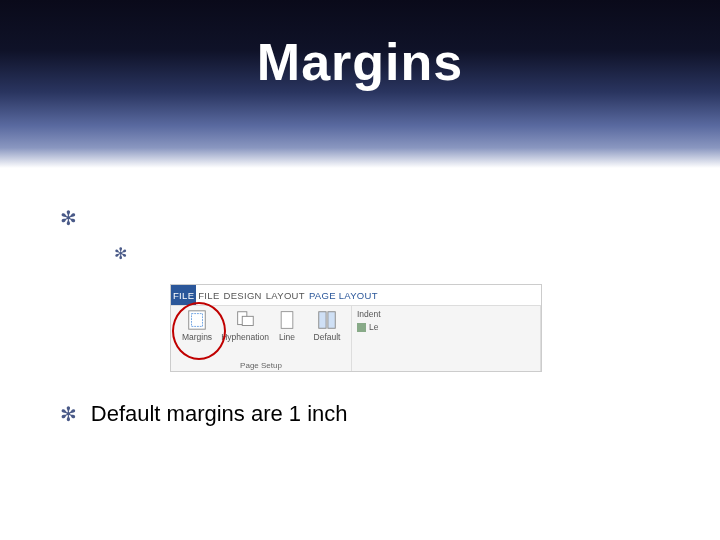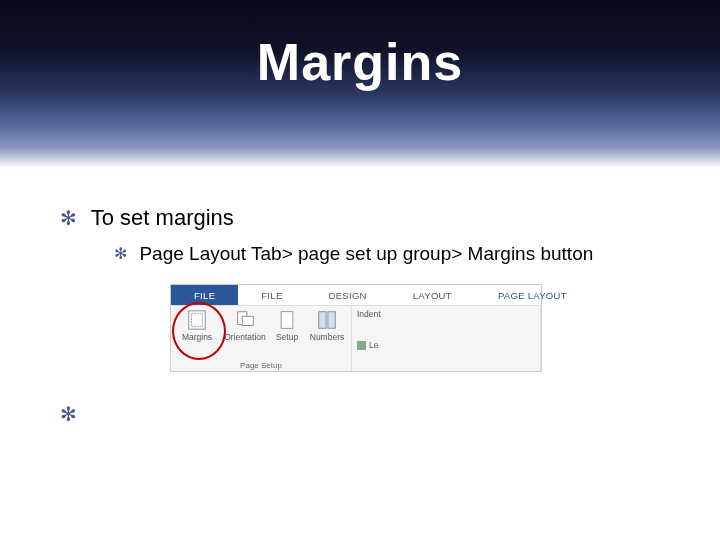--- a/index.html
+++ b/index.html
@@ -78,21 +78,21 @@
     font-size: 9px;
     color: #555;
   }
   .tabs {
     display: flex;
     background: #fff;
     height: 20px;
     align-items: center;
   }
   .tab {
-    padding: 0 23px;
+    padding: 0 2px;
     font-size: 9.5px;
     letter-spacing: 0.3px;
     white-space: nowrap;
   }
   .tab.file {
     background: #2b579a;
     color: #fff;
     height: 100%;
     display: flex;
     align-items: center;
@@ -144,26 +144,24 @@
 <body>
 
 <div class="header">
   <div class="title">Margins</div>
 </div>
 
 <div class="content">
 
   <div class="bullet-l1">
     <span class="mark">✻</span>
-    <span class="text">To set margins</span>
   </div>
 
   <div class="bullet-l2">
     <span class="mark">✻</span>
-    <span class="text">Page Layout Tab&gt; page set up group&gt; Margins button</span>
   </div>
 
   <div class="ribbon-wrap">
     <div class="circle"></div>
     <div class="ribbon">
       <div class="tabs">
         <div class="tab file">FILE</div>
         <div class="tab">FILE</div>
         <div class="tab">DESIGN</div>
         <div class="tab">LAYOUT</div>
@@ -181,53 +179,54 @@
               </span>
               <span class="lbl">Margins</span>
             </div>
             <div class="big-btn">
               <span class="ic">
                 <svg viewBox="0 0 24 24" width="22" height="22">
                     <rect x="4" y="3" width="10" height="14" fill="#fff" stroke="#888"></rect>
                     <rect x="9" y="8" width="12" height="10" fill="#fff" stroke="#888"></rect>
                   </svg>
               </span>
-              <span class="lbl">Orientation</span>
+              <span class="lbl">Hyphenation</span>
             </div>
             <div class="big-btn" style="width:30px">
               <span class="ic">
                 <svg viewBox="0 0 24 24" width="20" height="22">
                     <rect x="5" y="2" width="14" height="20" fill="#fff" stroke="#888"></rect>
                   </svg>
               </span>
-              <span class="lbl">Setup</span>
+              <span class="lbl">Line</span>
             </div>
             <div class="big-btn" style="width:38px">
               <span class="ic">
                 <svg viewBox="0 0 24 24" width="22" height="22">
                     <rect x="3" y="3" width="8" height="18" fill="#cfe0f5" stroke="#888"></rect>
                     <rect x="13" y="3" width="8" height="18" fill="#cfe0f5" stroke="#888"></rect>
                   </svg>
               </span>
-              <span class="lbl">Numbers</span>
+              <span class="lbl">Default</span>
             </div>
           </div>
           <div class="group-label">Page Setup</div>
         </div>
         <div class="group" style="flex:1; overflow:hidden;">
-          <div class="tiny-list" style="gap:21px;">
+          <div class="tiny-list" style="gap:3px;">
             <div class="row" style="font-size:8.5px;">Indent</div>
             <div class="row">
                 <span class="tiny-ic" style="background:#8a8;"></span>
                 <span>Le</span>
               </div>
           </div>
           <div class="group-label">&nbsp;</div>
         </div>
       </div>
     </div>
   </div>
 
   <div class="bullet-l1 bullet-last">
     <span class="mark">✻</span>
+    <span class="text">Default margins are 1 inch</span>
   </div>
 
 </div>
 
 </body></html>

